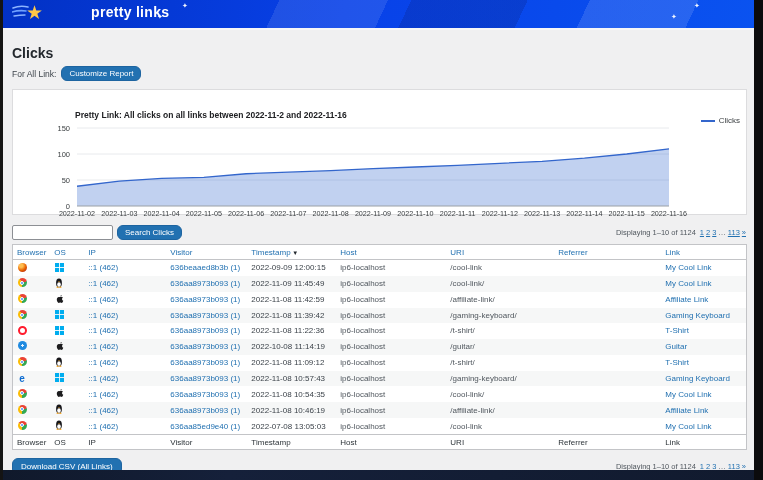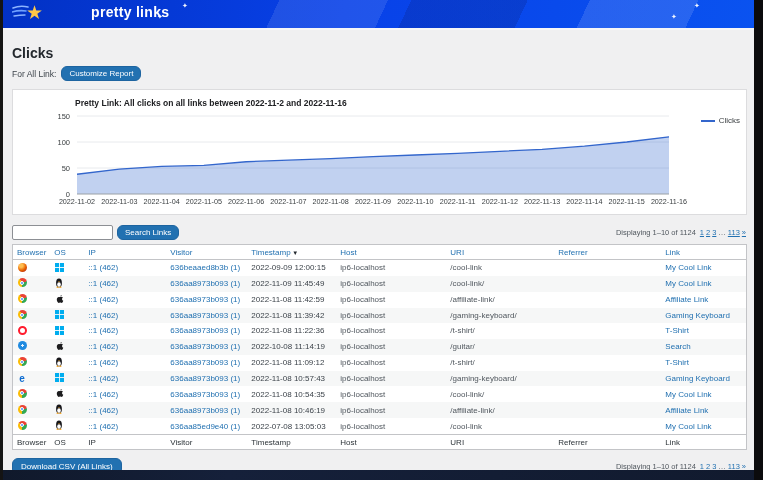--- a/index.html
+++ b/index.html
@@ -31,21 +31,21 @@
   
   .page { position:absolute; left:12px; right:16px; top:40px; }
   .page-title { font-size:14px; font-weight:600; color:#23282d; padding:5px 0 2px; }
   .toolbar { display:flex; align-items:center; gap:5px; margin-top:3px; }
   .filter-label { font-size:8.5px; color:#3c434a; }
   .btn { background:#2271b1; border:1px solid #1d64a0; color:#fff; font-size:8px;
          padding:2px 7px; border-radius:6px; cursor:pointer; font-family:inherit; }
   
   .chart-card { position:relative; margin-top:8px; background:#fff;
                 border:1px solid #dcdcde; padding:8px 8px 2px; height:126px; }
-  .chart-title { font-size:8.5px; font-weight:bold; color:#202124; margin-left:54px; }
+  .chart-title { font-size:8.5px; font-weight:bold; color:#202124; margin-left:54px;margin-top:12px; }
   .chart-svg { display:block; margin-top:2px; }
   .gridline { stroke:#e8eaed; stroke-width:1; }
   .axisline { stroke:#9aa0a6; stroke-width:1; }
   .ytick { font:7.5px "Liberation Sans",sans-serif; fill:#3c4043; text-anchor:end; }
   .xtick { font:7.2px "Liberation Sans",sans-serif; fill:#3c4043; text-anchor:middle; }
   .legend { position:absolute; right:6px; top:26px; display:flex; align-items:center; gap:4px; }
   .legend-swatch { width:14px; height:2px; display:inline-block; }
   .legend-label { font-size:8px; color:#3c4043; }
   
   .search-row { display:flex; align-items:center; margin-top:10px; }
@@ -141,21 +141,21 @@
           <text x="648" y="94" class="xtick">2022-11-16</text>
         </svg>
       <div class="legend">
         <span class="legend-swatch" style="background: rgb(51, 102, 204);"></span>
         <span class="legend-label">Clicks</span>
       </div>
     </div>
 
     <div class="search-row">
       <input class="search-input" type="text" placeholder="" style="">
-      <button class="btn">Search Links</button>
+      <button class="btn">Search Clicks</button>
       <div class="displaying">
         <span>Displaying 1–10 of 1124</span>
         <span class="page-links"><a>1</a><a>2</a><a>3</a><span>…</span><a>113</a><a>»</a></span>
       </div>
     </div>
 
     <table class="clicks">
       <colgroup>
         <col style="width:34px">
           <col style="width:34px">
@@ -293,21 +293,21 @@
                 <svg width="9" height="10" viewBox="0 0 10 11">
                   <path d="M7.4 1c-.1.8-.7 1.5-1.5 1.6.1-.8.8-1.6 1.5-1.6zM5 3.3c.5 0 1.2-.4 2-.4.6 0 1.4.3 1.8.9-1.5 1-1.2 3.1.4 3.7-.3 1-1 2.4-1.9 2.4-.6 0-.8-.4-1.6-.4s-1.1.4-1.6.4C3.1 9.9 2 7.7 2 6.1c0-1.7 1.1-2.7 2.2-2.7.3 0 .6.1.8-.1z" fill="#1d1d1f"></path>
                 </svg>
               </span></td>
             <td><a>::1 (462)</a></td>
             <td><a>636aa8973b093 (1)</a></td>
             <td>2022-10-08 11:14:19</td>
             <td class="dim">ip6-localhost</td>
             <td class="dim">/guitar/</td>
             <td class="dim"></td>
-            <td><a>Search</a></td>
+            <td><a>Guitar</a></td>
           </tr>
           <tr>
             <td><span class="icw">
                 <span class="bi bi-chrome">
                   <span class="dot"></span>
                 </span>
               </span></td>
             <td><span class="icw">
                 <svg width="8" height="10" viewBox="0 0 8 10">
                   <ellipse cx="4" cy="5" rx="2.9" ry="4.4" fill="#16161a"></ellipse>

